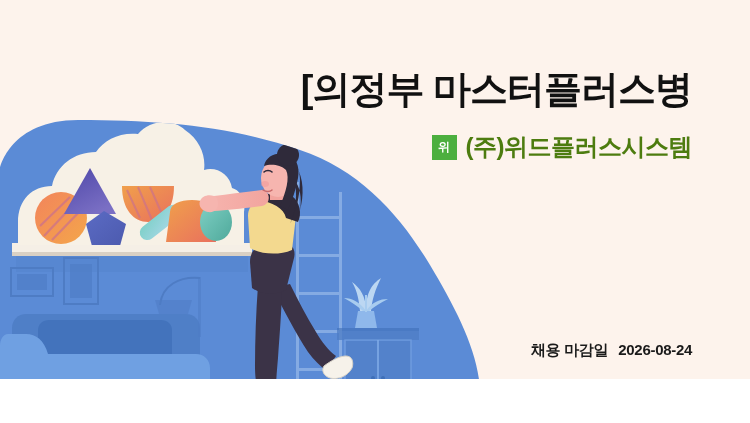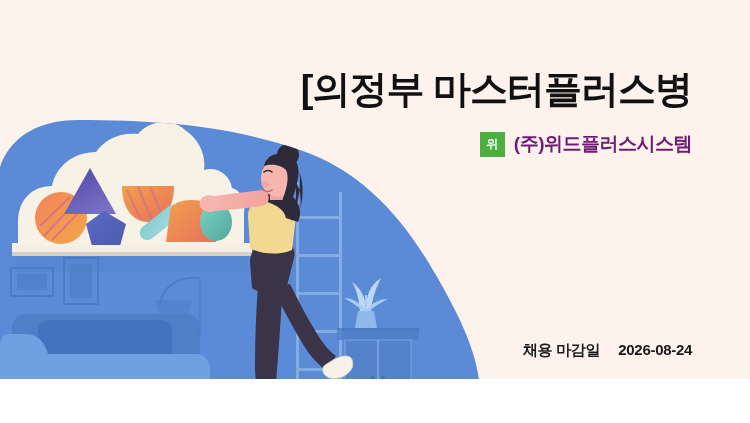--- a/index.html
+++ b/index.html
@@ -64,33 +64,33 @@
     justify-content: center;
     width: 25px;
     height: 25px;
     background: #4CAF3F;
     color: #FFFFFF;
     font-size: 12px;
     font-weight: bold;
     line-height: 1;
   }
   #company-name {
-    font-size: 19px;
+    font-size: 24px;
     font-weight: bold;
-    color: #701a75;
+    color: #4d7c0f;
     letter-spacing: -0.5px;
     white-space: nowrap;
   }
   #deadline-row {
     position: absolute;
     right: 58px;
     top: 341px;
     display: flex;
     align-items: baseline;
-    gap: 18px;
+    gap: 10px;
     pointer-events: auto;
   }
   #deadline-label, #deadline-date {
     font-size: 15px;
     font-weight: bold;
     color: #1A1A1A;
     letter-spacing: -0.3px;
     white-space: nowrap;
   }
 </style>

